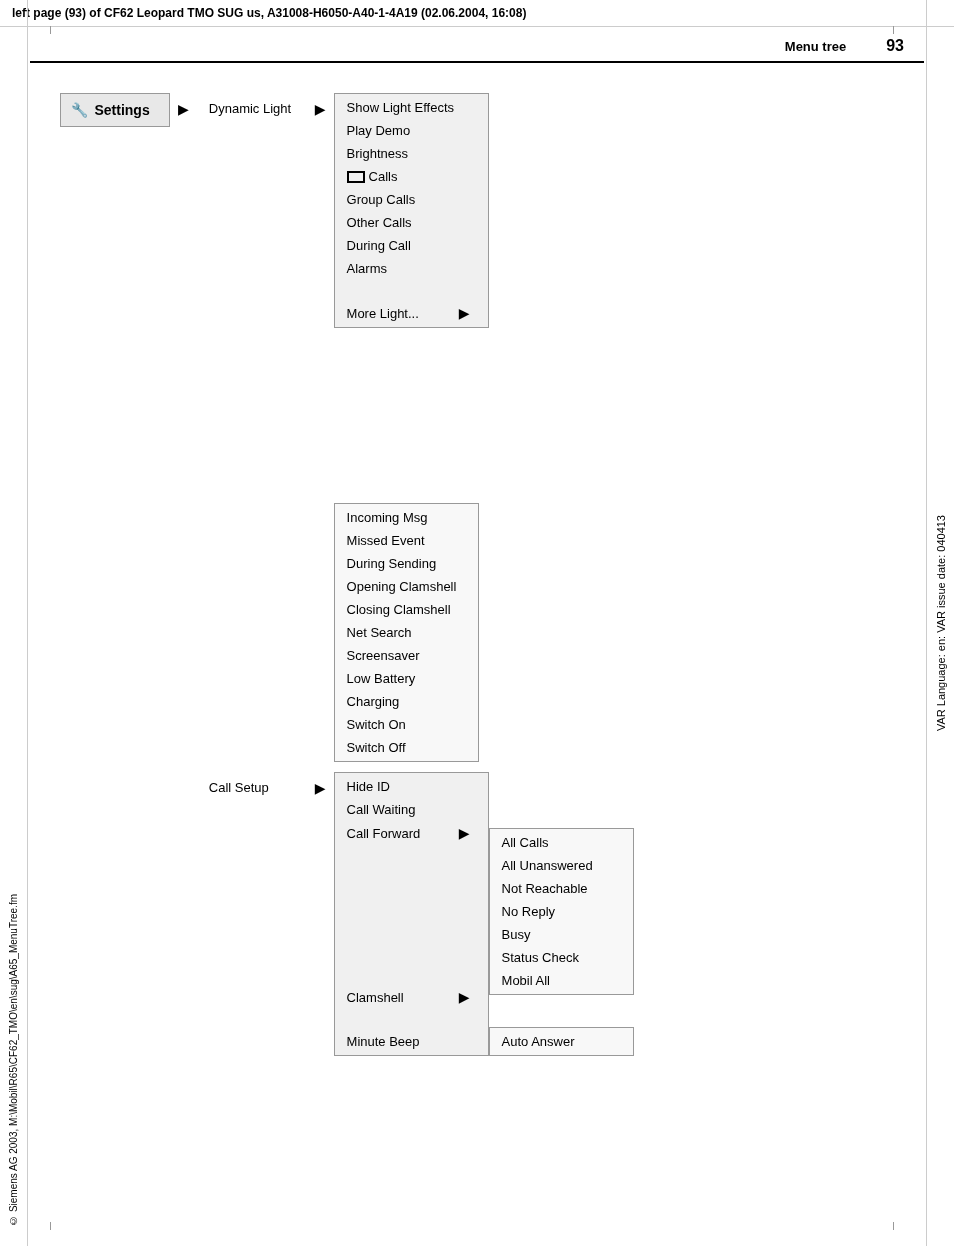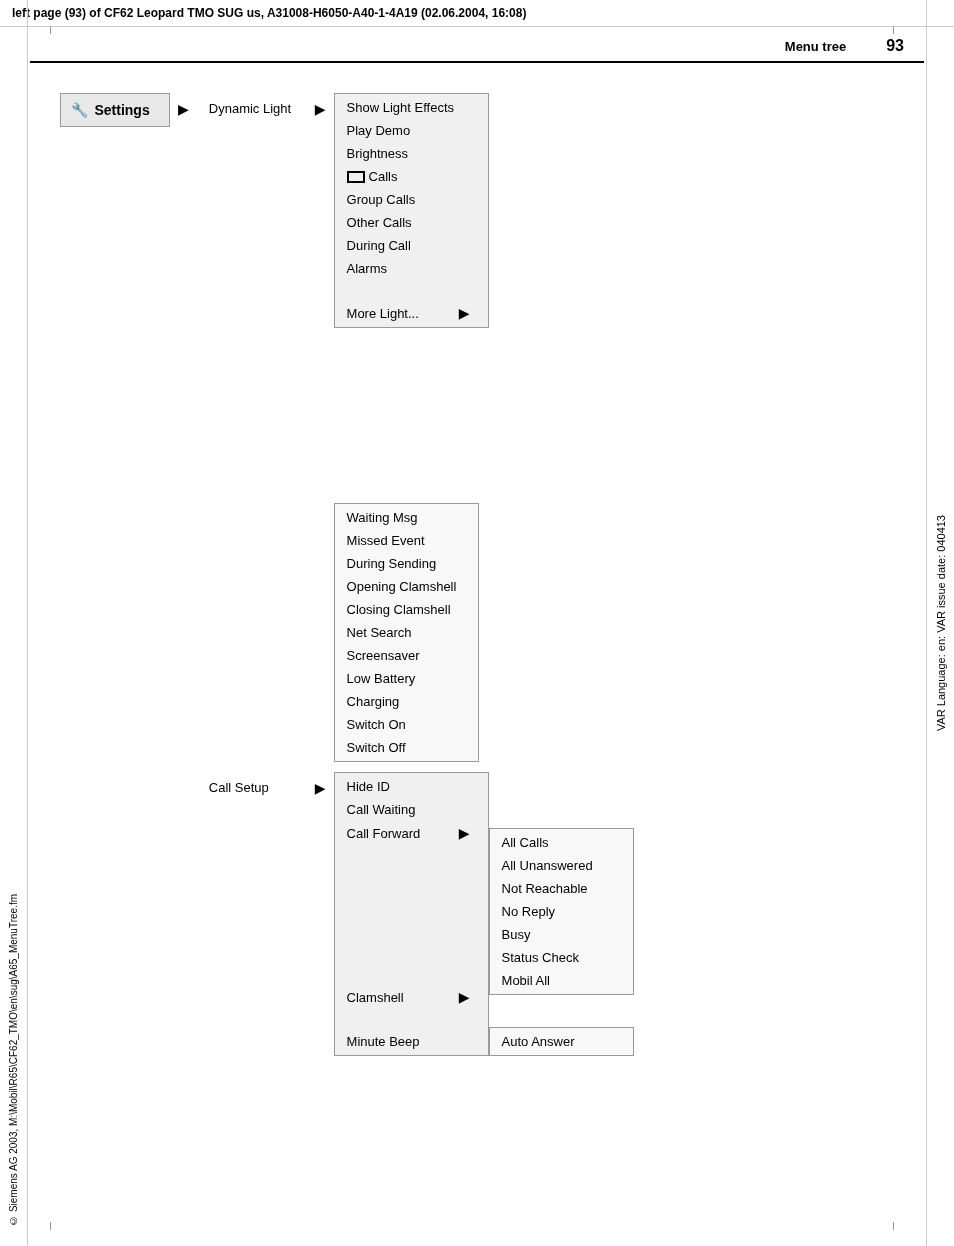--- a/index.html
+++ b/index.html
@@ -374,21 +374,21 @@
                 </div>
                 <div class="level3-item has-arrow">
                   <span>More Light...</span>
                   <span class="arrow-right">▶</span>
                 </div>
               </div>
 
               <div style="display:flex;flex-direction:row;align-items:flex-start;margin-top:175px;">
                 <div class="level4-box">
                   <div class="level4-item">
-                    <span>Waiting Msg</span>
+                    <span>Incoming Msg</span>
                   </div>
                   <div class="level4-item">
                     <span>Missed Event</span>
                   </div>
                   <div class="level4-item">
                     <span>During Sending</span>
                   </div>
                   <div class="level4-item">
                     <span>Opening Clamshell</span>
                   </div>

